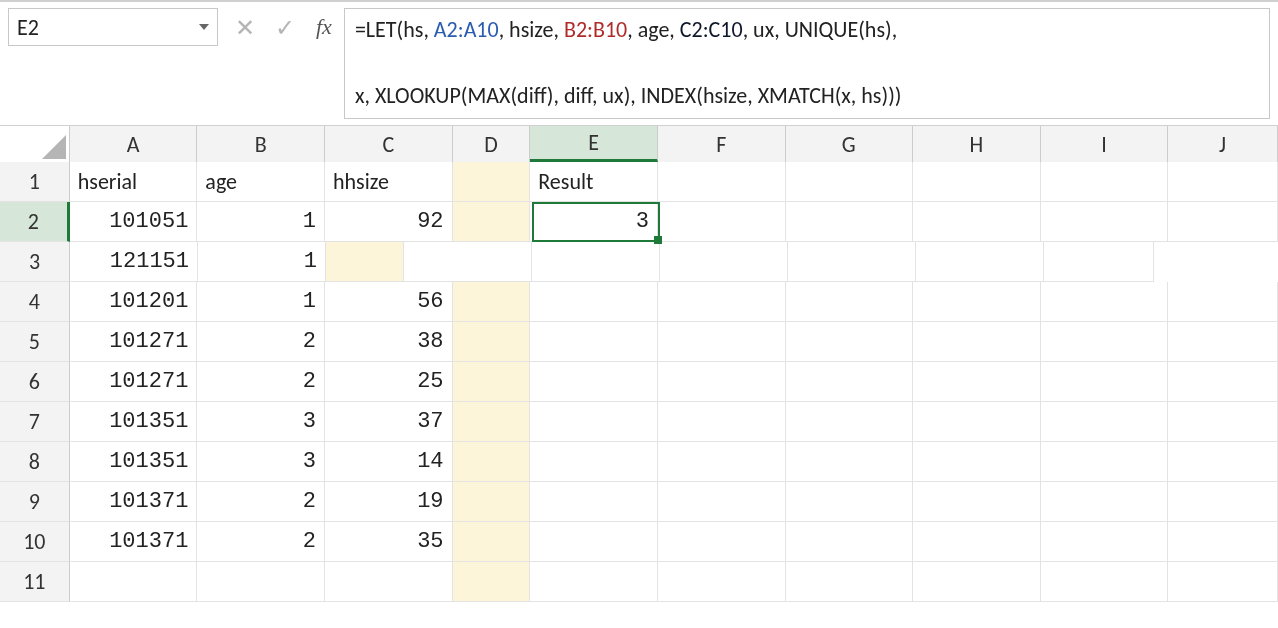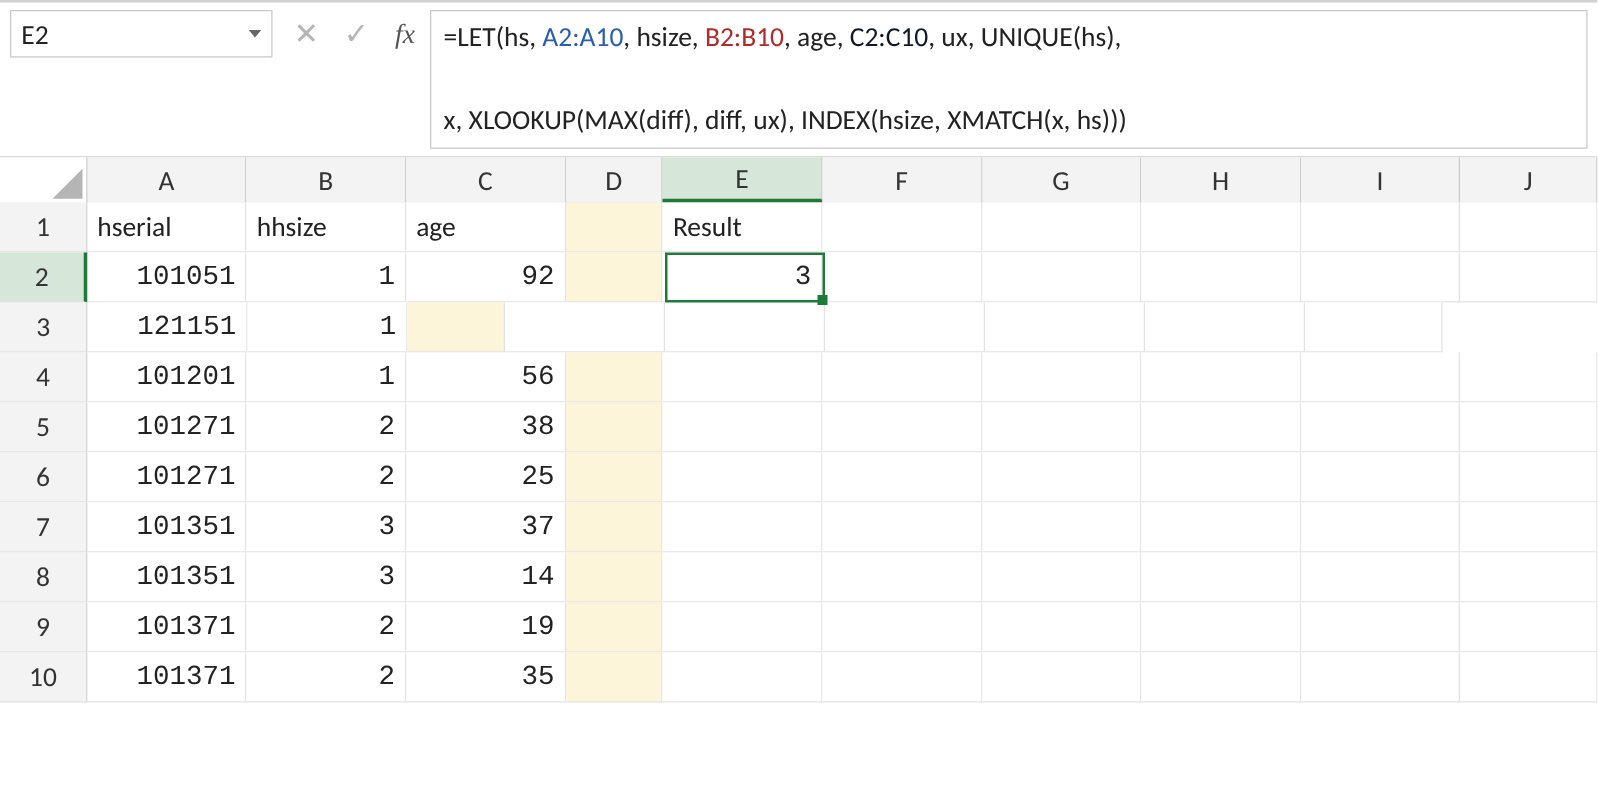--- a/index.html
+++ b/index.html
@@ -210,22 +210,22 @@
     <div class="ch w-G">G</div>
     <div class="ch w-H">H</div>
     <div class="ch w-I">I</div>
     <div class="ch w-J">J</div>
   </div>
 
   <div id="rows-container">
       <div class="row">
         <div class="rh">1</div>
         <div class="cell w-A">hserial</div>
+        <div class="cell w-C">age</div>
         <div class="cell w-B">hhsize</div>
-        <div class="cell w-C">age</div>
         <div class="cell w-D hlcol"></div>
         <div class="cell w-E">Result</div>
         <div class="cell w-F"></div>
         <div class="cell w-G"></div>
         <div class="cell w-H"></div>
         <div class="cell w-I"></div>
         <div class="cell w-J"></div>
       </div>
       <div class="row">
         <div class="rh active">2</div>
@@ -336,18 +336,31 @@
         <div class="cell w-B num">2</div>
         <div class="cell w-C num">35</div>
         <div class="cell w-D hlcol"></div>
         <div class="cell w-E"></div>
         <div class="cell w-F"></div>
         <div class="cell w-G"></div>
         <div class="cell w-H"></div>
         <div class="cell w-I"></div>
         <div class="cell w-J"></div>
       </div>
+      <div class="row">
+        <div class="rh">11</div>
+        <div class="cell w-A"></div>
+        <div class="cell w-B"></div>
+        <div class="cell w-C"></div>
+        <div class="cell w-D hlcol"></div>
+        <div class="cell w-E"></div>
+        <div class="cell w-F"></div>
+        <div class="cell w-G"></div>
+        <div class="cell w-H"></div>
+        <div class="cell w-I"></div>
+        <div class="cell w-J"></div>
+      </div>
     </div>
 
   <div class="sel" id="selbox" style="top: 76px; left: 532px; width: 128px; height: 40px;">
     <div class="handle"></div>
   </div>
 </div>
 
 </body></html>

